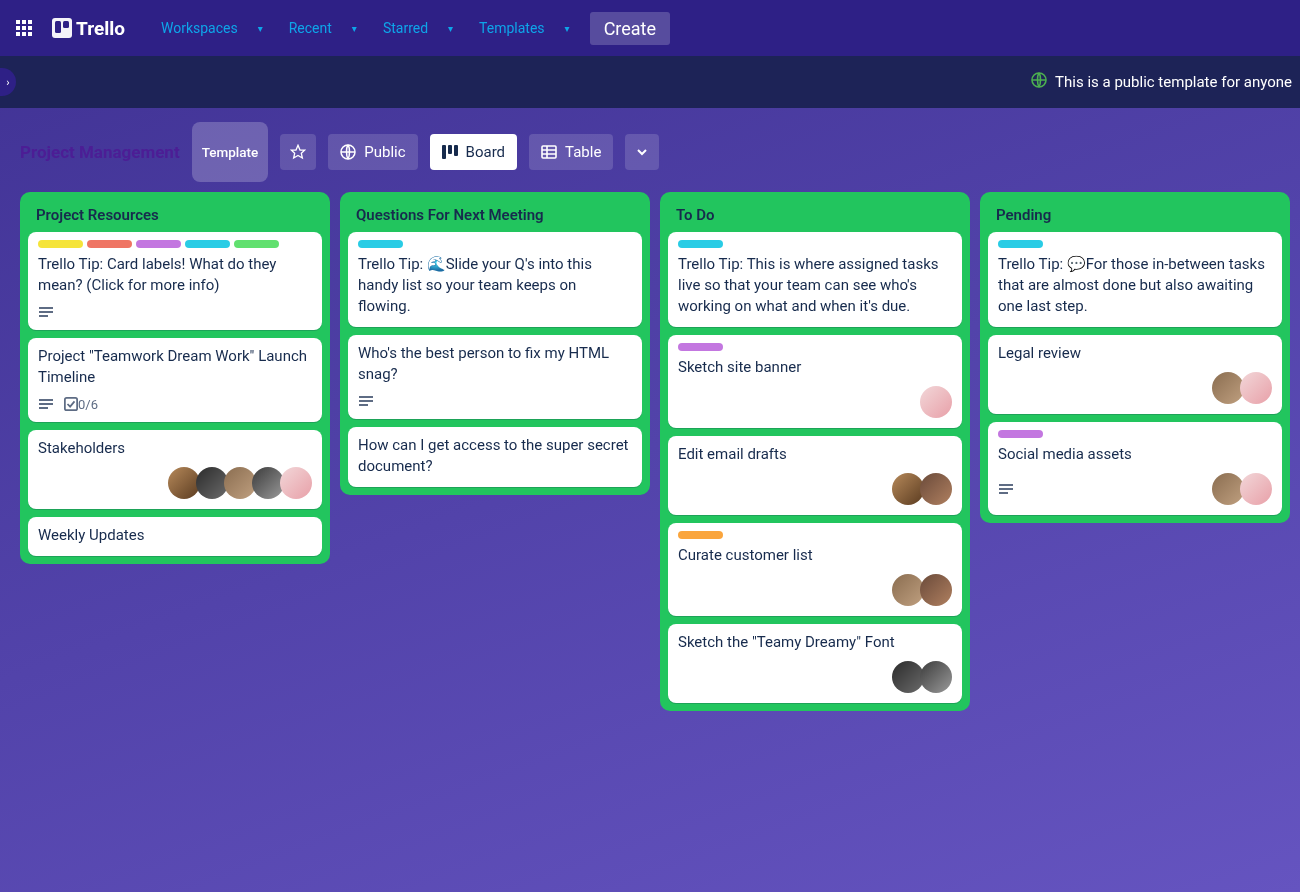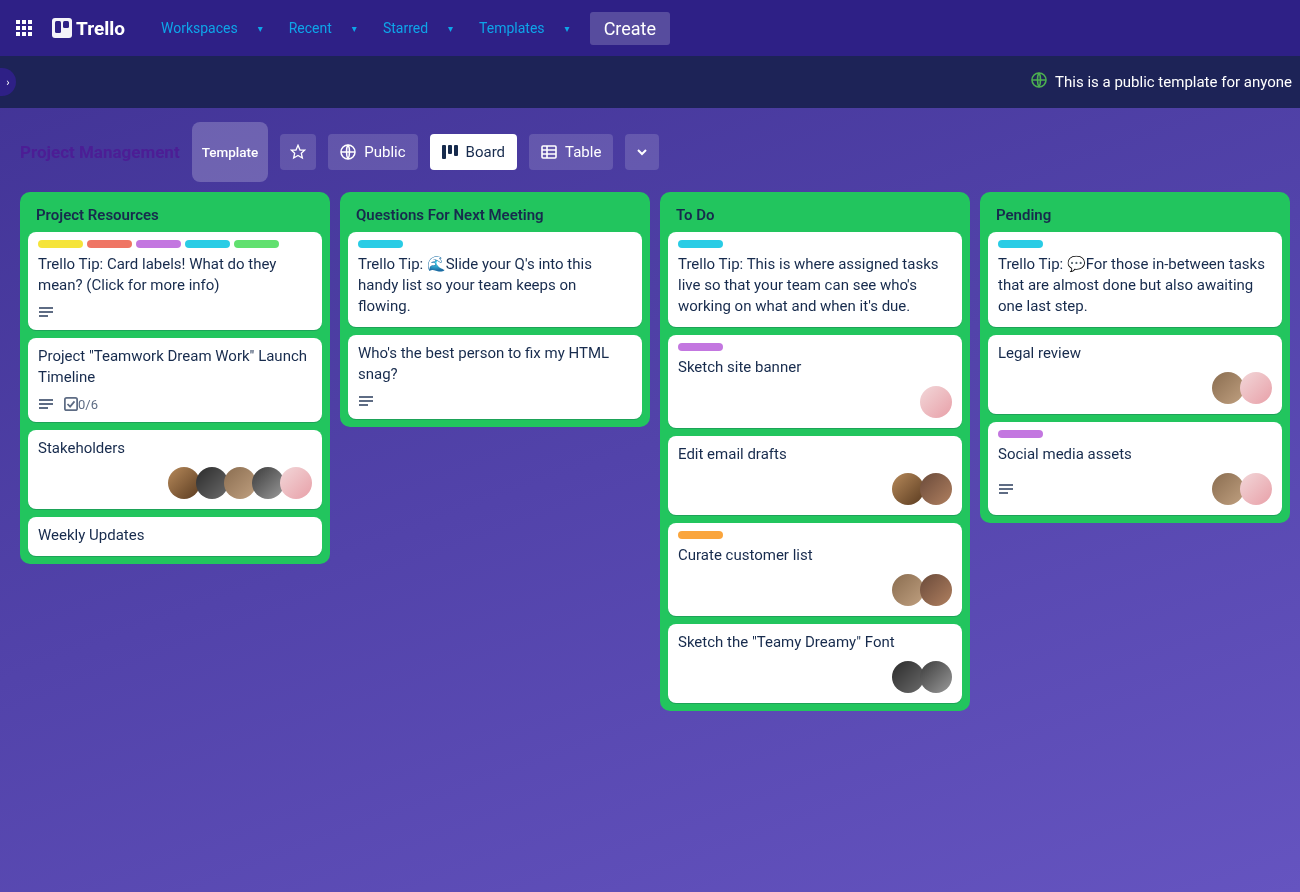--- a/index.html
+++ b/index.html
@@ -207,20 +207,23 @@
         <div class="card-footer">
           <span class="desc-icon">
             <svg width="16" height="16" viewBox="0 0 16 16" fill="currentColor">
               <rect x="1" y="3" width="14" height="2"></rect>
               <rect x="1" y="7" width="14" height="2"></rect>
               <rect x="1" y="11" width="9" height="2"></rect>
             </svg>
           </span>
         </div>
       </div>
+      <div class="card">
+        <div class="card-text">How can I get access to the super secret document?</div>
+      </div>
     </div>
     <div class="list">
       <div class="list-title">To Do</div>
       <div class="card">
         <div class="labels">
           <span class="lbl" style="background: rgb(41, 204, 229);"></span>
         </div>
         <div class="card-text">Trello Tip: This is where assigned tasks live so that your team can see who's working on what and when it's due.</div>
       </div>
       <div class="card">

